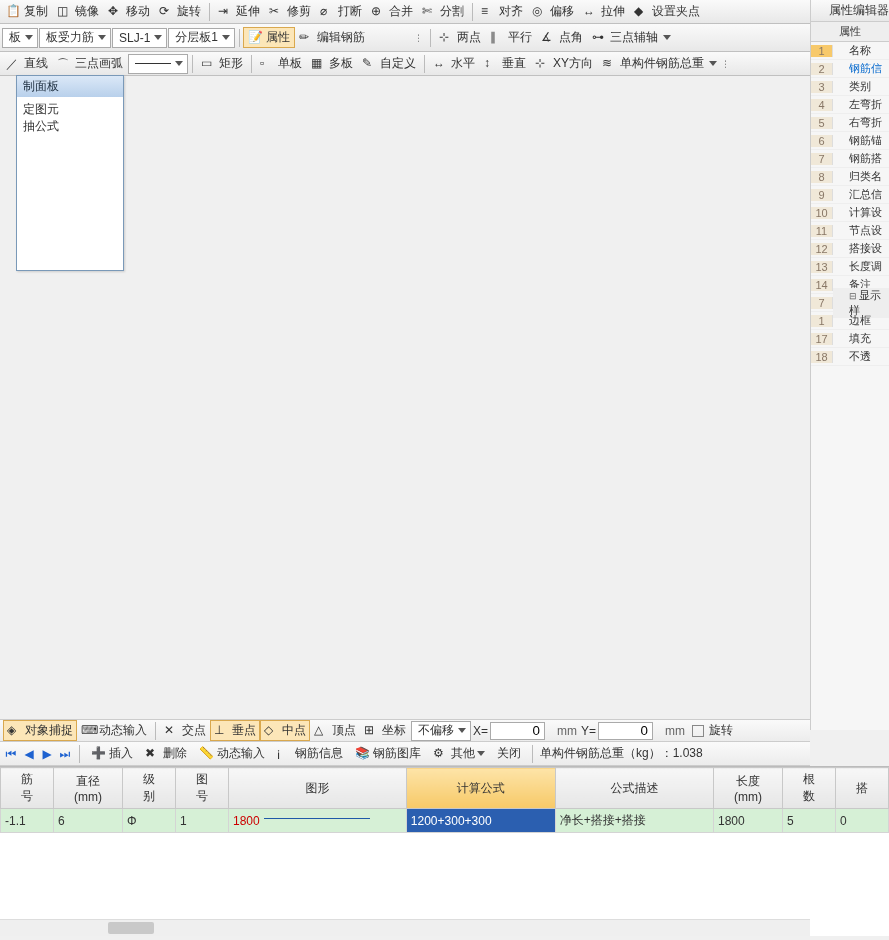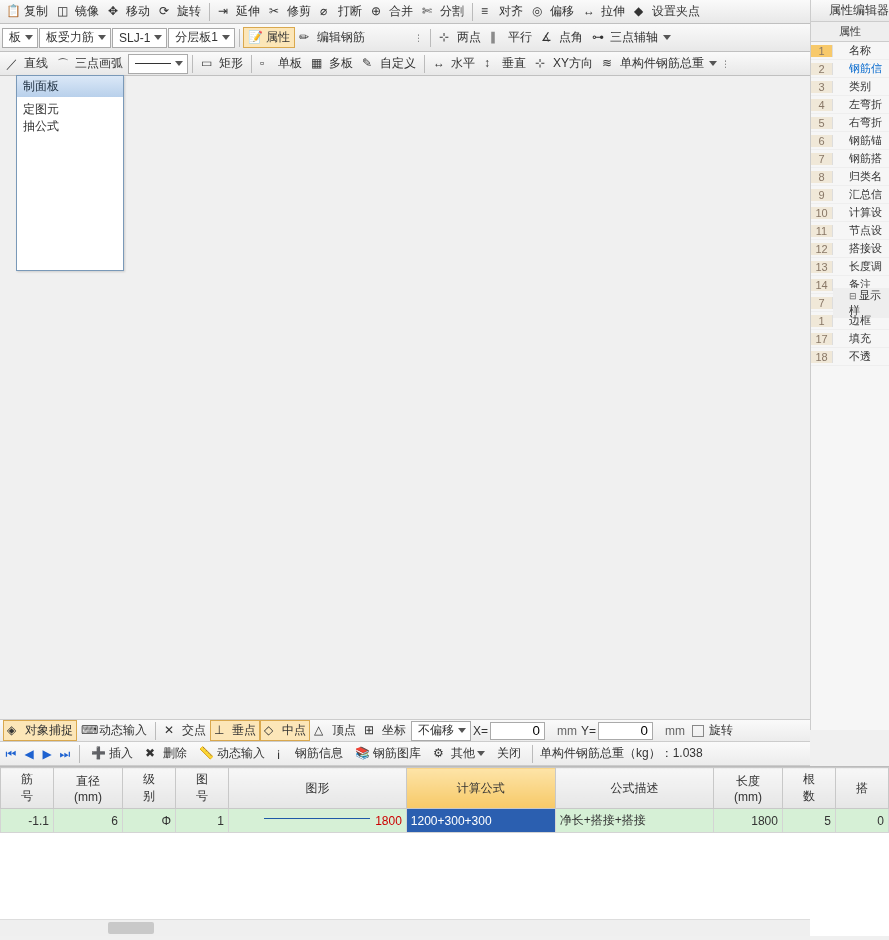--- a/index.html
+++ b/index.html
@@ -46,21 +46,21 @@
 
 
 .actionbar { position:absolute; left:0; top:742px; width:810px; height:24px; display:flex; align-items:center; background:linear-gradient(#fafafa,#ececec); border-bottom:1px solid #ccc; gap:4px; padding:0 4px; }
 .actionbar .nav-btn { width:14px;height:14px; display:inline-flex; align-items:center; justify-content:center; }
 
 
 .grid-wrap { position:absolute; left:0; top:766px; width:889px; height:170px; background:#fff; border-top:1px solid #bbb;}
 table.grid { border-collapse:collapse; width:100%; font-size:12px;}
 table.grid th { background:linear-gradient(#f7f7f7,#e6e6e6); border:1px solid #c8c8c8; padding:3px 20px; font-weight:normal; color:#333;}
 table.grid th.sel { background:linear-gradient(#fde4a8,#f7c967); }
-table.grid td { border:1px solid #d4d4d4; padding:3px 4px; text-align:right; background:#d6f0d6;}
+table.grid td { border:1px solid #d4d4d4; padding:3px 4px; text-align:left; background:#d6f0d6;}
 table.grid td.formula { background:#2b5fb0; color:#fff; text-align:left;}
 table.grid td.left { text-align:left; }
 table.grid td.shape { position:relative; }
 .shape-line { position:absolute; left:20%; right:20%; top:40%; height:1px; background:#1e5aa8; }
 .shape-txt { color:#c00; position:relative; z-index:1;}
 
 
 .hscroll { position:absolute; left:0; bottom:4px; width:810px; height:17px; background:#efefef; border-top:1px solid #ddd;}
 .hscroll .thumb { position:absolute; left:108px; top:2px; width:46px; height:12px; background:#c9c9c9; border-radius:2px;}
 </style>

